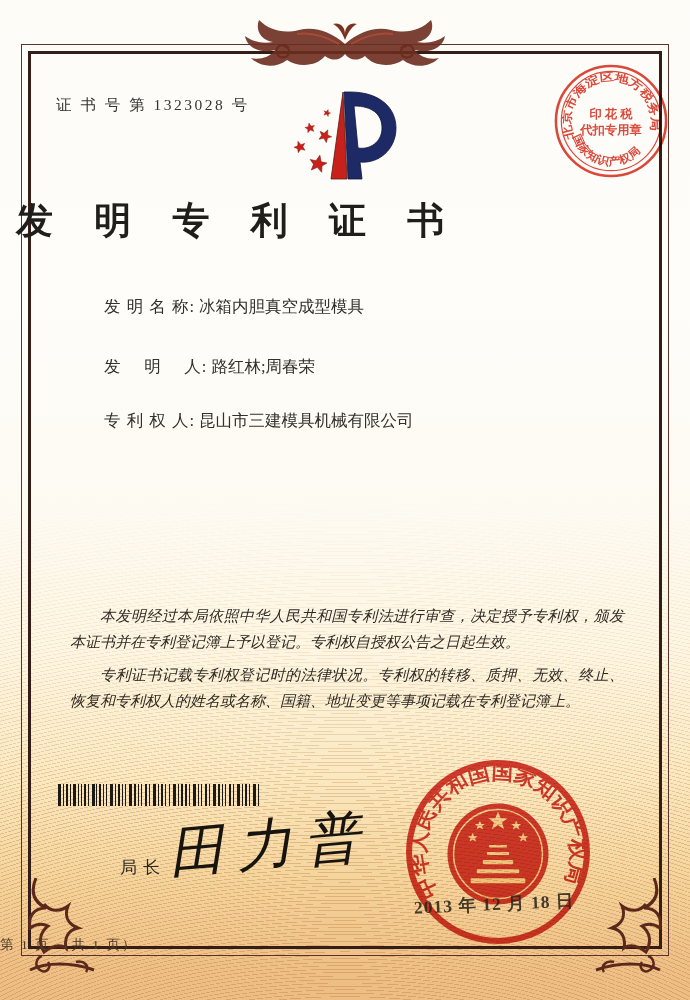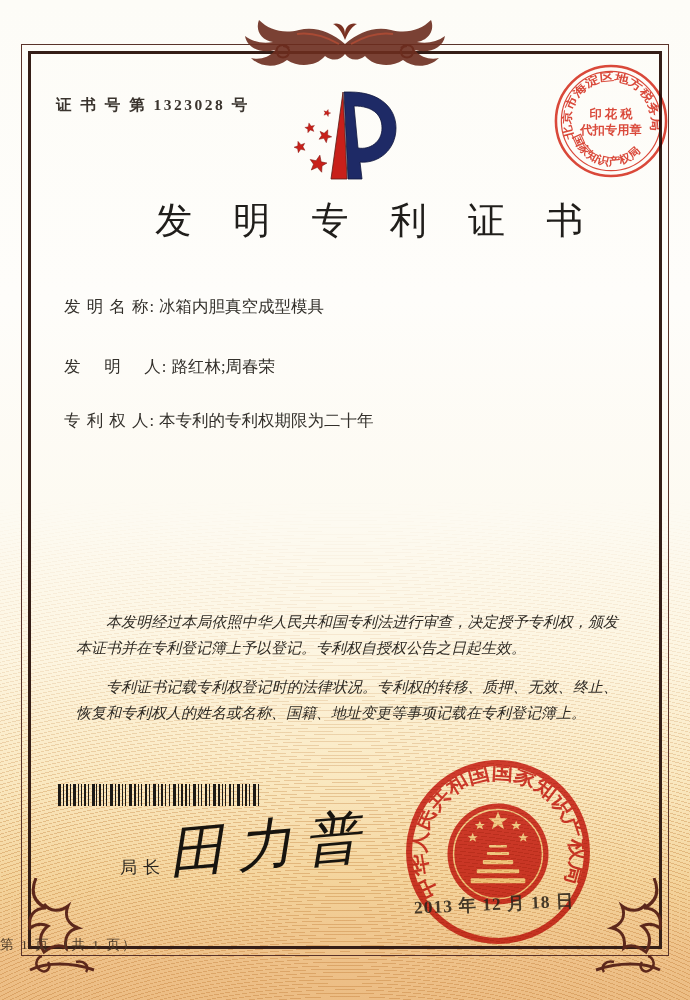--- a/index.html
+++ b/index.html
@@ -30,39 +30,38 @@
   .frame-inner{
     position:absolute;left:28px;right:28px;top:51px;bottom:51px;
     border:3px solid #351e17;pointer-events:none;
   }
   .ornament-top{position:absolute;top:14px;left:50%;transform:translateX(-50%);}
   .corner{position:absolute;bottom:26px;}
   .corner.left{left:26px;}
   .corner.right{right:26px;transform:scaleX(-1);}
   .cert-number{
     position:absolute;left:56px;top:95px;
-    font-size:15.5px;letter-spacing:2.5px;color:#3a342e;font-weight:bold;
+    font-size:15.5px;letter-spacing:2.5px;color:#3a342e;
   }
   .logo{position:absolute;left:272px;top:84px;}
   .title{
-    position:absolute;left:0;right:0;top:196px;text-align:center;
-    font-size:37px;font-weight:normal;letter-spacing:16px;text-indent:16px;
+    position:absolute;left:0;right:0;top:196px;text-align:left;
+    font-size:37px;font-weight:bold;letter-spacing:16px;text-indent:16px;
     color:#201e1b;
-    padding-left:48px;
   }
   .fields{position:absolute;left:64px;top:296px;right:56px;}
   .field-row{height:54px;font-size:16.5px;color:#33302b;white-space:pre;}
   .field-row:first-child{height:60px;}
-  .field-label{letter-spacing:1px;}
+  .field-label{letter-spacing:1px;margin-left:40px;}
   .paragraphs{
     position:absolute;left:62px;right:58px;top:596px;
     font-size:15px;line-height:25.5px;color:#2e2a24;
     font-style:italic;text-align:justify;
   }
-  .paragraphs p{margin:14px;text-indent:2em;}
+  .paragraphs p{margin:8px;text-indent:2em;}
   .barcode{position:absolute;left:58px;top:784px;}
   .director-row{position:absolute;left:120px;top:856px;font-size:17px;
     letter-spacing:6px;color:#2c2822;}
   .signature{
     position:absolute;left:168px;top:806px;width:240px;
     font-size:56px;font-style:italic;letter-spacing:12px;
     color:#17140f;transform:rotate(-5deg);white-space:nowrap;
   }
   .big-seal{position:absolute;left:402px;top:756px;opacity:.94;mix-blend-mode:multiply;}
   .seal-date{
@@ -127,21 +126,21 @@
     <polygon points="71,8 59,95 75,95" fill="#c8201a" stroke="#5a1a14" stroke-width="0.8"></polygon>
     <path fill-rule="evenodd" fill="#1e2a66" stroke="#10173d" stroke-width="0.8" d="M78,8 C108,8 124,24 124,44 C124,66 106,80 88,78 L90,95 L76,95 L72,8 Z
          M82,22 C100,22 110,30 110,44 C110,58 98,66 86,64 Z"></path>
   </svg>
 
   <div class="title">发 明 专 利 证 书</div>
 
   <div class="fields">
     <div class="field-row"><span class="field-label">发 明 名 称:</span> <span>冰箱内胆真空成型模具</span></div>
     <div class="field-row"><span class="field-label">发　 明　 人:</span> <span>路红林;周春荣</span></div>
-    <div class="field-row"><span class="field-label">专 利 权 人:</span> <span>本专利的专利权期限为二十年</span></div>
+    <div class="field-row"><span class="field-label">专 利 权 人:</span> <span>昆山市三建模具机械有限公司</span></div>
   </div>
 
   <div class="paragraphs">
     <p>本发明经过本局依照中华人民共和国专利法进行审查，决定授予专利权，颁发本证书并在专利登记簿上予以登记。专利权自授权公告之日起生效。</p>
     <p>专利证书记载专利权登记时的法律状况。专利权的转移、质押、无效、终止、恢复和专利权人的姓名或名称、国籍、地址变更等事项记载在专利登记簿上。</p>
   </div>
 
   <svg class="barcode" width="204" height="22" viewBox="0 0 204 22">
     <g fill="#1d1a16">
       <rect x="0" width="3" height="22"></rect>

